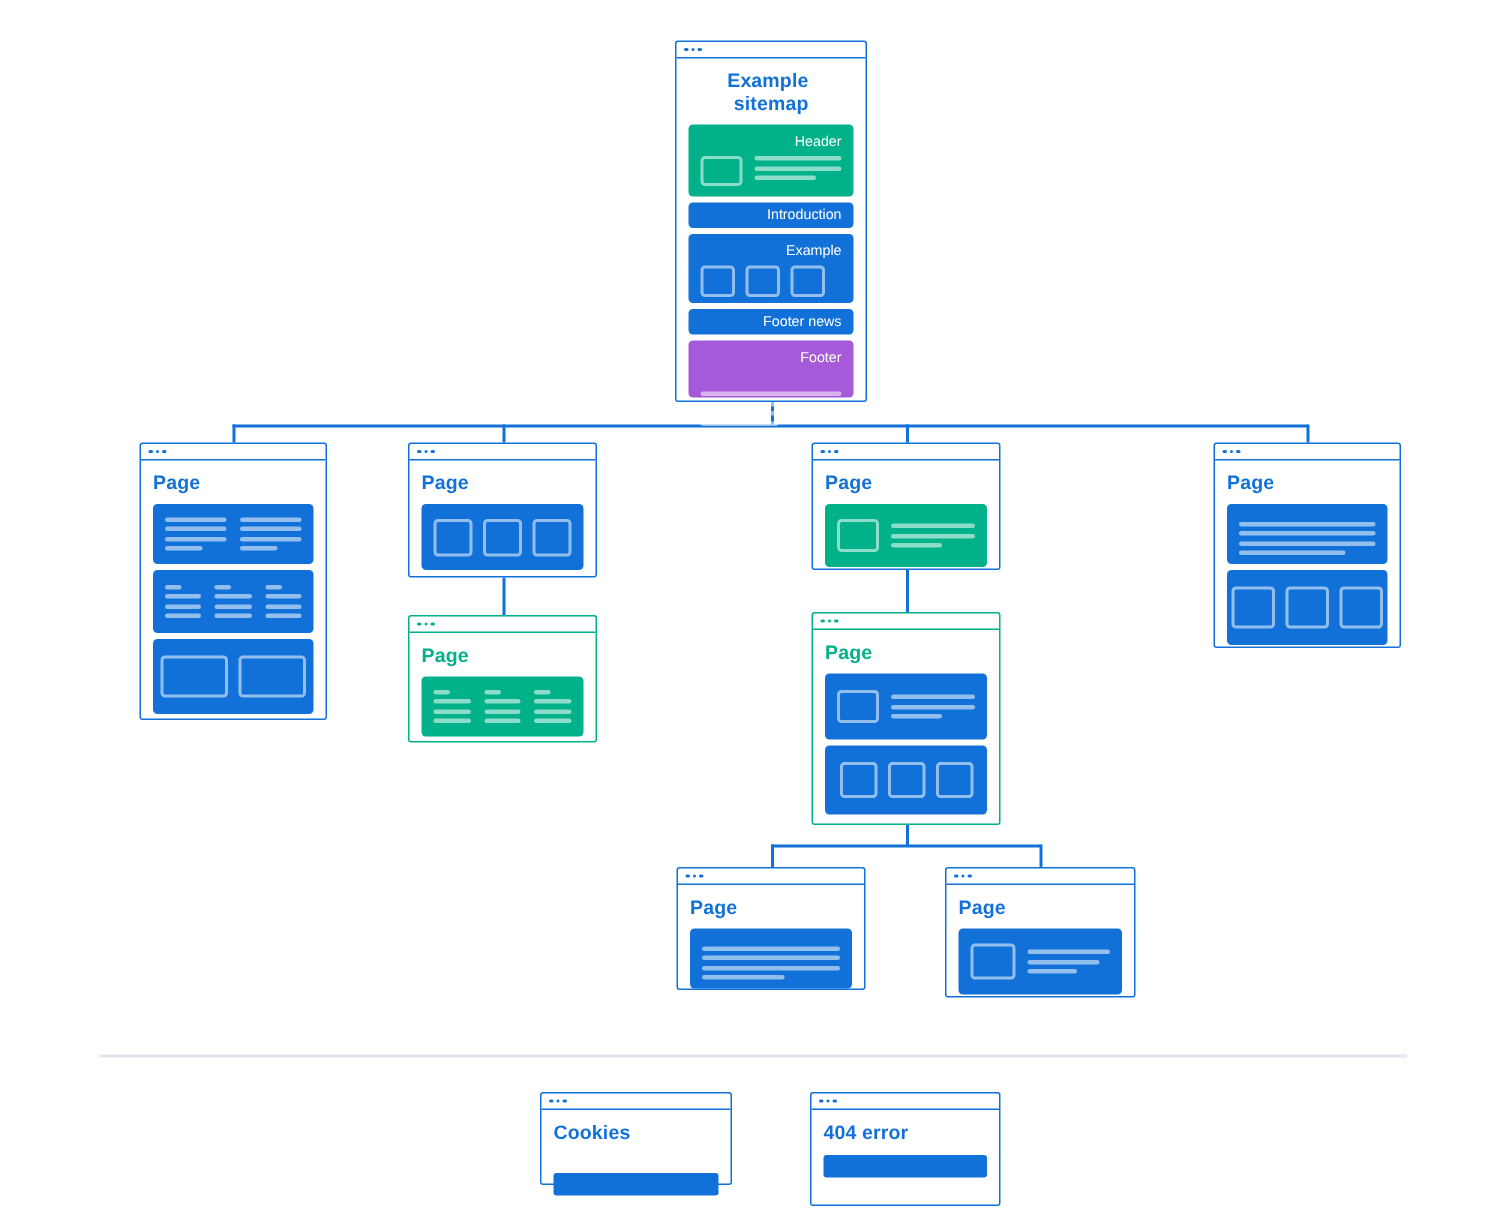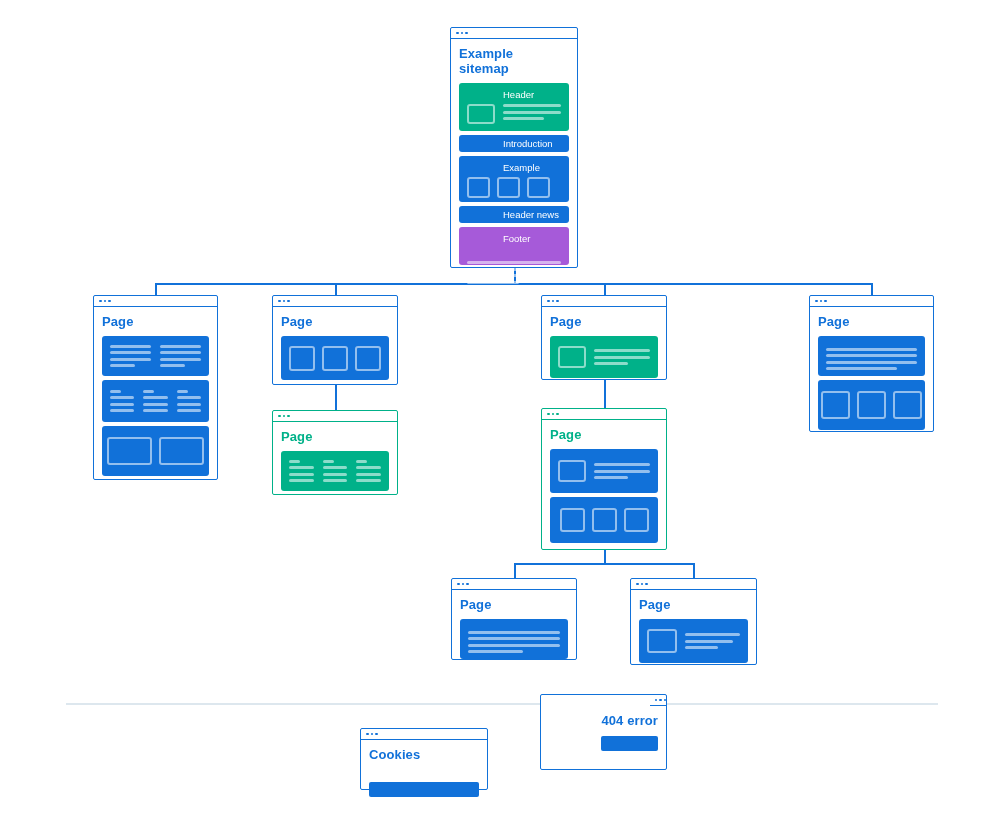--- a/index.html
+++ b/index.html
@@ -77,21 +77,21 @@
 
   <div class="cv" style="left:604px;top:380px;height:28px;"></div>
 
   <div class="cv" style="left:604px;top:550px;height:14px;"></div>
   <div class="ch" style="left:514px;top:563px;width:180px;"></div>
   <div class="cv" style="left:514px;top:563px;height:15px;"></div>
   <div class="cv" style="left:693px;top:563px;height:15px;"></div>
 
   <div class="divider" style="left:66px;top:703px;width:872px;"></div>
 
-  <div class="card" style="left:450px;top:27px;width:128px;height:241px;">
+  <div class="card" style="left:450px;top:27px;width:128px;height:241px;text-align:right;">
     <div class="bar">
       <span class="dot"></span>
       <span class="dot"></span>
       <span class="dot"></span>
     </div>
     <div class="body">
       <div class="title" style="width:80px;">Example sitemap</div>
       <div class="blk green" style="height:48px;">
         <span class="blk-label">Header</span>
         <div class="row">
@@ -108,21 +108,21 @@
       </div>
       <div class="blk blue" style="height:46px;">
         <span class="blk-label">Example</span>
         <div class="sqrow">
           <div class="sq" style="width:23px;height:21px;"></div>
           <div class="sq" style="width:23px;height:21px;"></div>
           <div class="sq" style="width:23px;height:21px;"></div>
         </div>
       </div>
       <div class="blk blue vcenter" style="height:17px;padding:2px 8px;">
-        <span class="blk-label">Header news</span>
+        <span class="blk-label">Footer news</span>
       </div>
       <div class="blk purple" style="height:38px;gap:13px;">
         <span class="blk-label">Footer</span>
         <div class="lines" style="margin-top:4px;flex:none;">
           <div class="ln w100"></div>
             <div class="ln w100"></div>
             <div class="ln w100"></div>
             <div class="ln w55"></div>
         </div>
       </div>
@@ -357,21 +357,21 @@
       <span class="dot"></span>
       <span class="dot"></span>
       <span class="dot"></span>
     </div>
     <div class="body" style="padding-bottom:7px;">
       <div class="title" style="margin-bottom:16px;">Cookies</div>
       <div class="solidbar"></div>
     </div>
   </div>
 
-  <div class="card" style="left:540px;top:694px;width:127px;height:76px;align-items:flex-end;">
+  <div class="card" style="left:540px;top:728px;width:127px;height:76px;">
     <div class="bar">
       <span class="dot"></span>
       <span class="dot"></span>
       <span class="dot"></span>
     </div>
     <div class="body" style="padding-bottom:7px;">
       <div class="title" style="margin-bottom:4px;">404 error</div>
       <div class="solidbar"></div>
     </div>
   </div>

